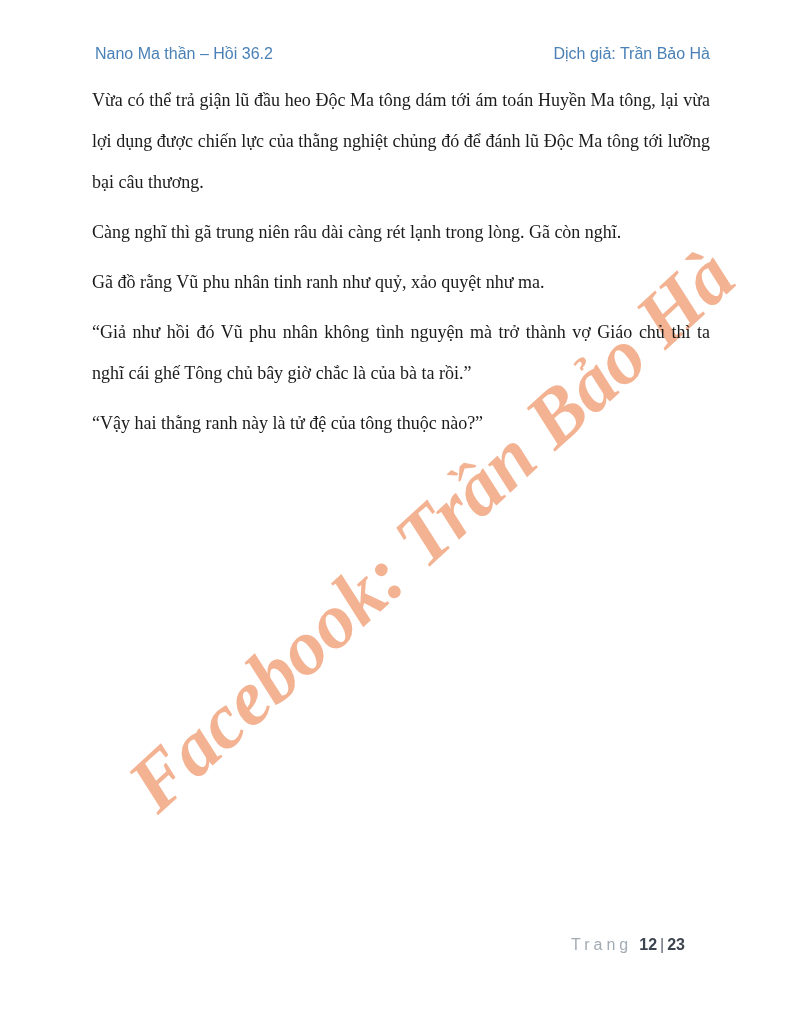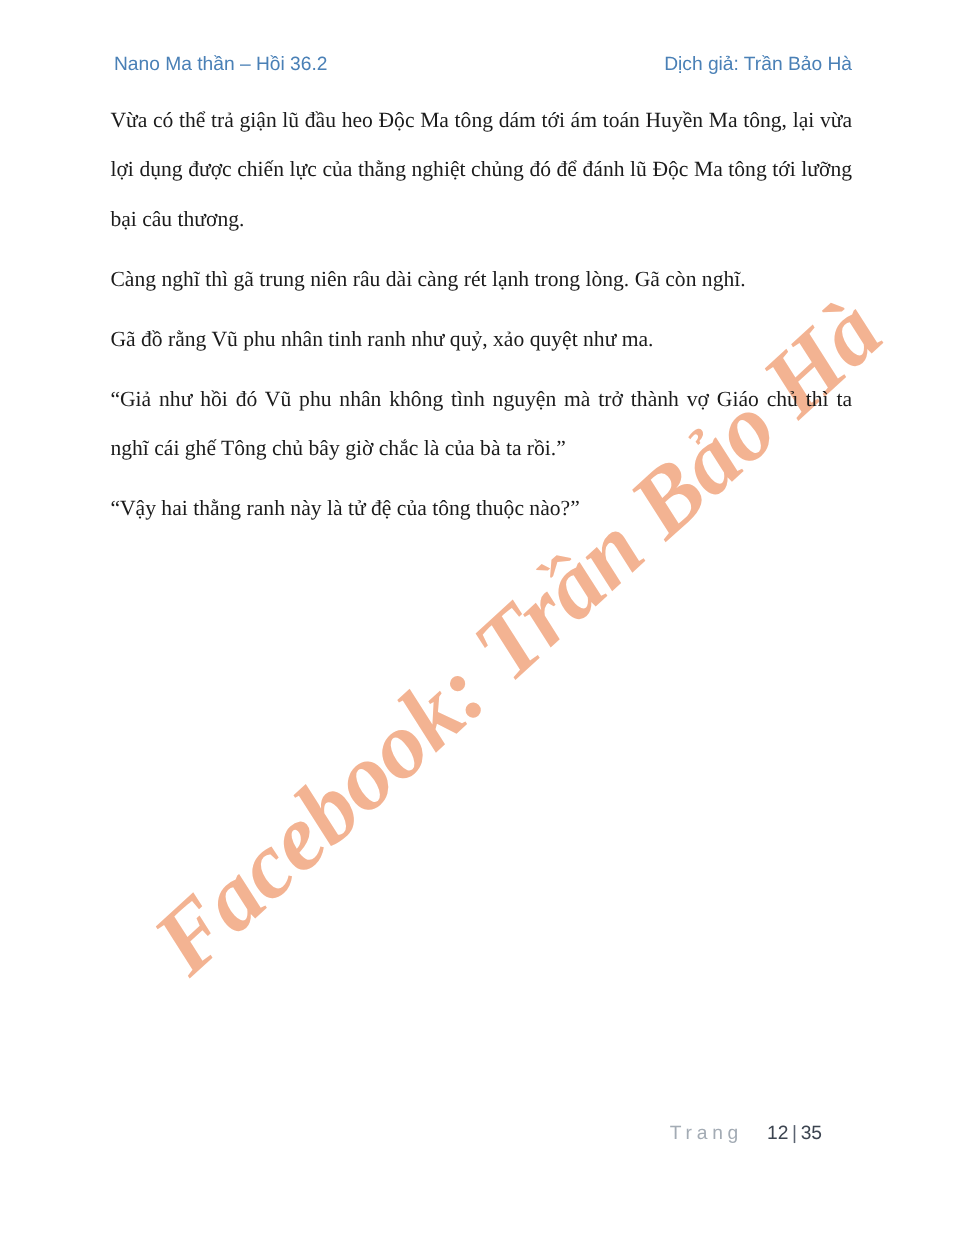--- a/index.html
+++ b/index.html
@@ -29,22 +29,22 @@
     position:absolute; left:92px; width:618px; top:80px;
     font-size:18px; line-height:41px; color:#1b1b1b;
     text-align:justify; z-index:1;
   }
   .body-text p { margin:0 0 9px 0; text-align-last:left; }
   .footer {
     position:absolute; top:936px; right:115px;
     font-family:"Liberation Sans", sans-serif; font-size:16px;
     z-index:2; white-space:nowrap;
   }
-  .footer .label { color:#A3ABB4; letter-spacing:4px; margin-right:20px; }
-  .footer .num  { color:#3C4450; font-weight:normal; }
+  .footer .label { color:#A3ABB4; letter-spacing:4px; margin-right:7px; }
+  .footer .num  { color:#3C4450; font-weight:bold; }
   .footer .sep  { color:#5A6270; margin:0 3px; font-weight:normal; }
 </style>
 </head>
 <body>
 
 <div class="page">
 
   <div class="watermark">Facebook: Trần Bảo Hà</div>
 
   <div class="header">
@@ -54,16 +54,16 @@
 
   <div class="body-text">
     <p>Vừa có thể trả giận lũ đầu heo Độc Ma tông dám tới ám toán Huyền Ma tông, lại vừa lợi dụng được chiến lực của thằng nghiệt chủng đó để đánh lũ Độc Ma tông tới lưỡng bại câu thương.</p>
     <p>Càng nghĩ thì gã trung niên râu dài càng rét lạnh trong lòng. Gã còn nghĩ.</p>
     <p>Gã đồ rằng Vũ phu nhân tinh ranh như quỷ, xảo quyệt như ma.</p>
     <p>“Giả như hồi đó Vũ phu nhân không tình nguyện mà trở thành vợ Giáo chủ thì ta nghĩ cái ghế Tông chủ bây giờ chắc là của bà ta rồi.”</p>
     <p>“Vậy hai thằng ranh này là tử đệ của tông thuộc nào?”</p>
   </div>
 
   <div class="footer">
-    <span class="label">Trang</span><span class="num">12</span><span class="num sep">|</span><span class="num">35</span>
+    <span class="label">Trang</span><span class="num">12</span><span class="num sep">|</span><span class="num">23</span>
   </div>
 
 </div>
 
 </body></html>

